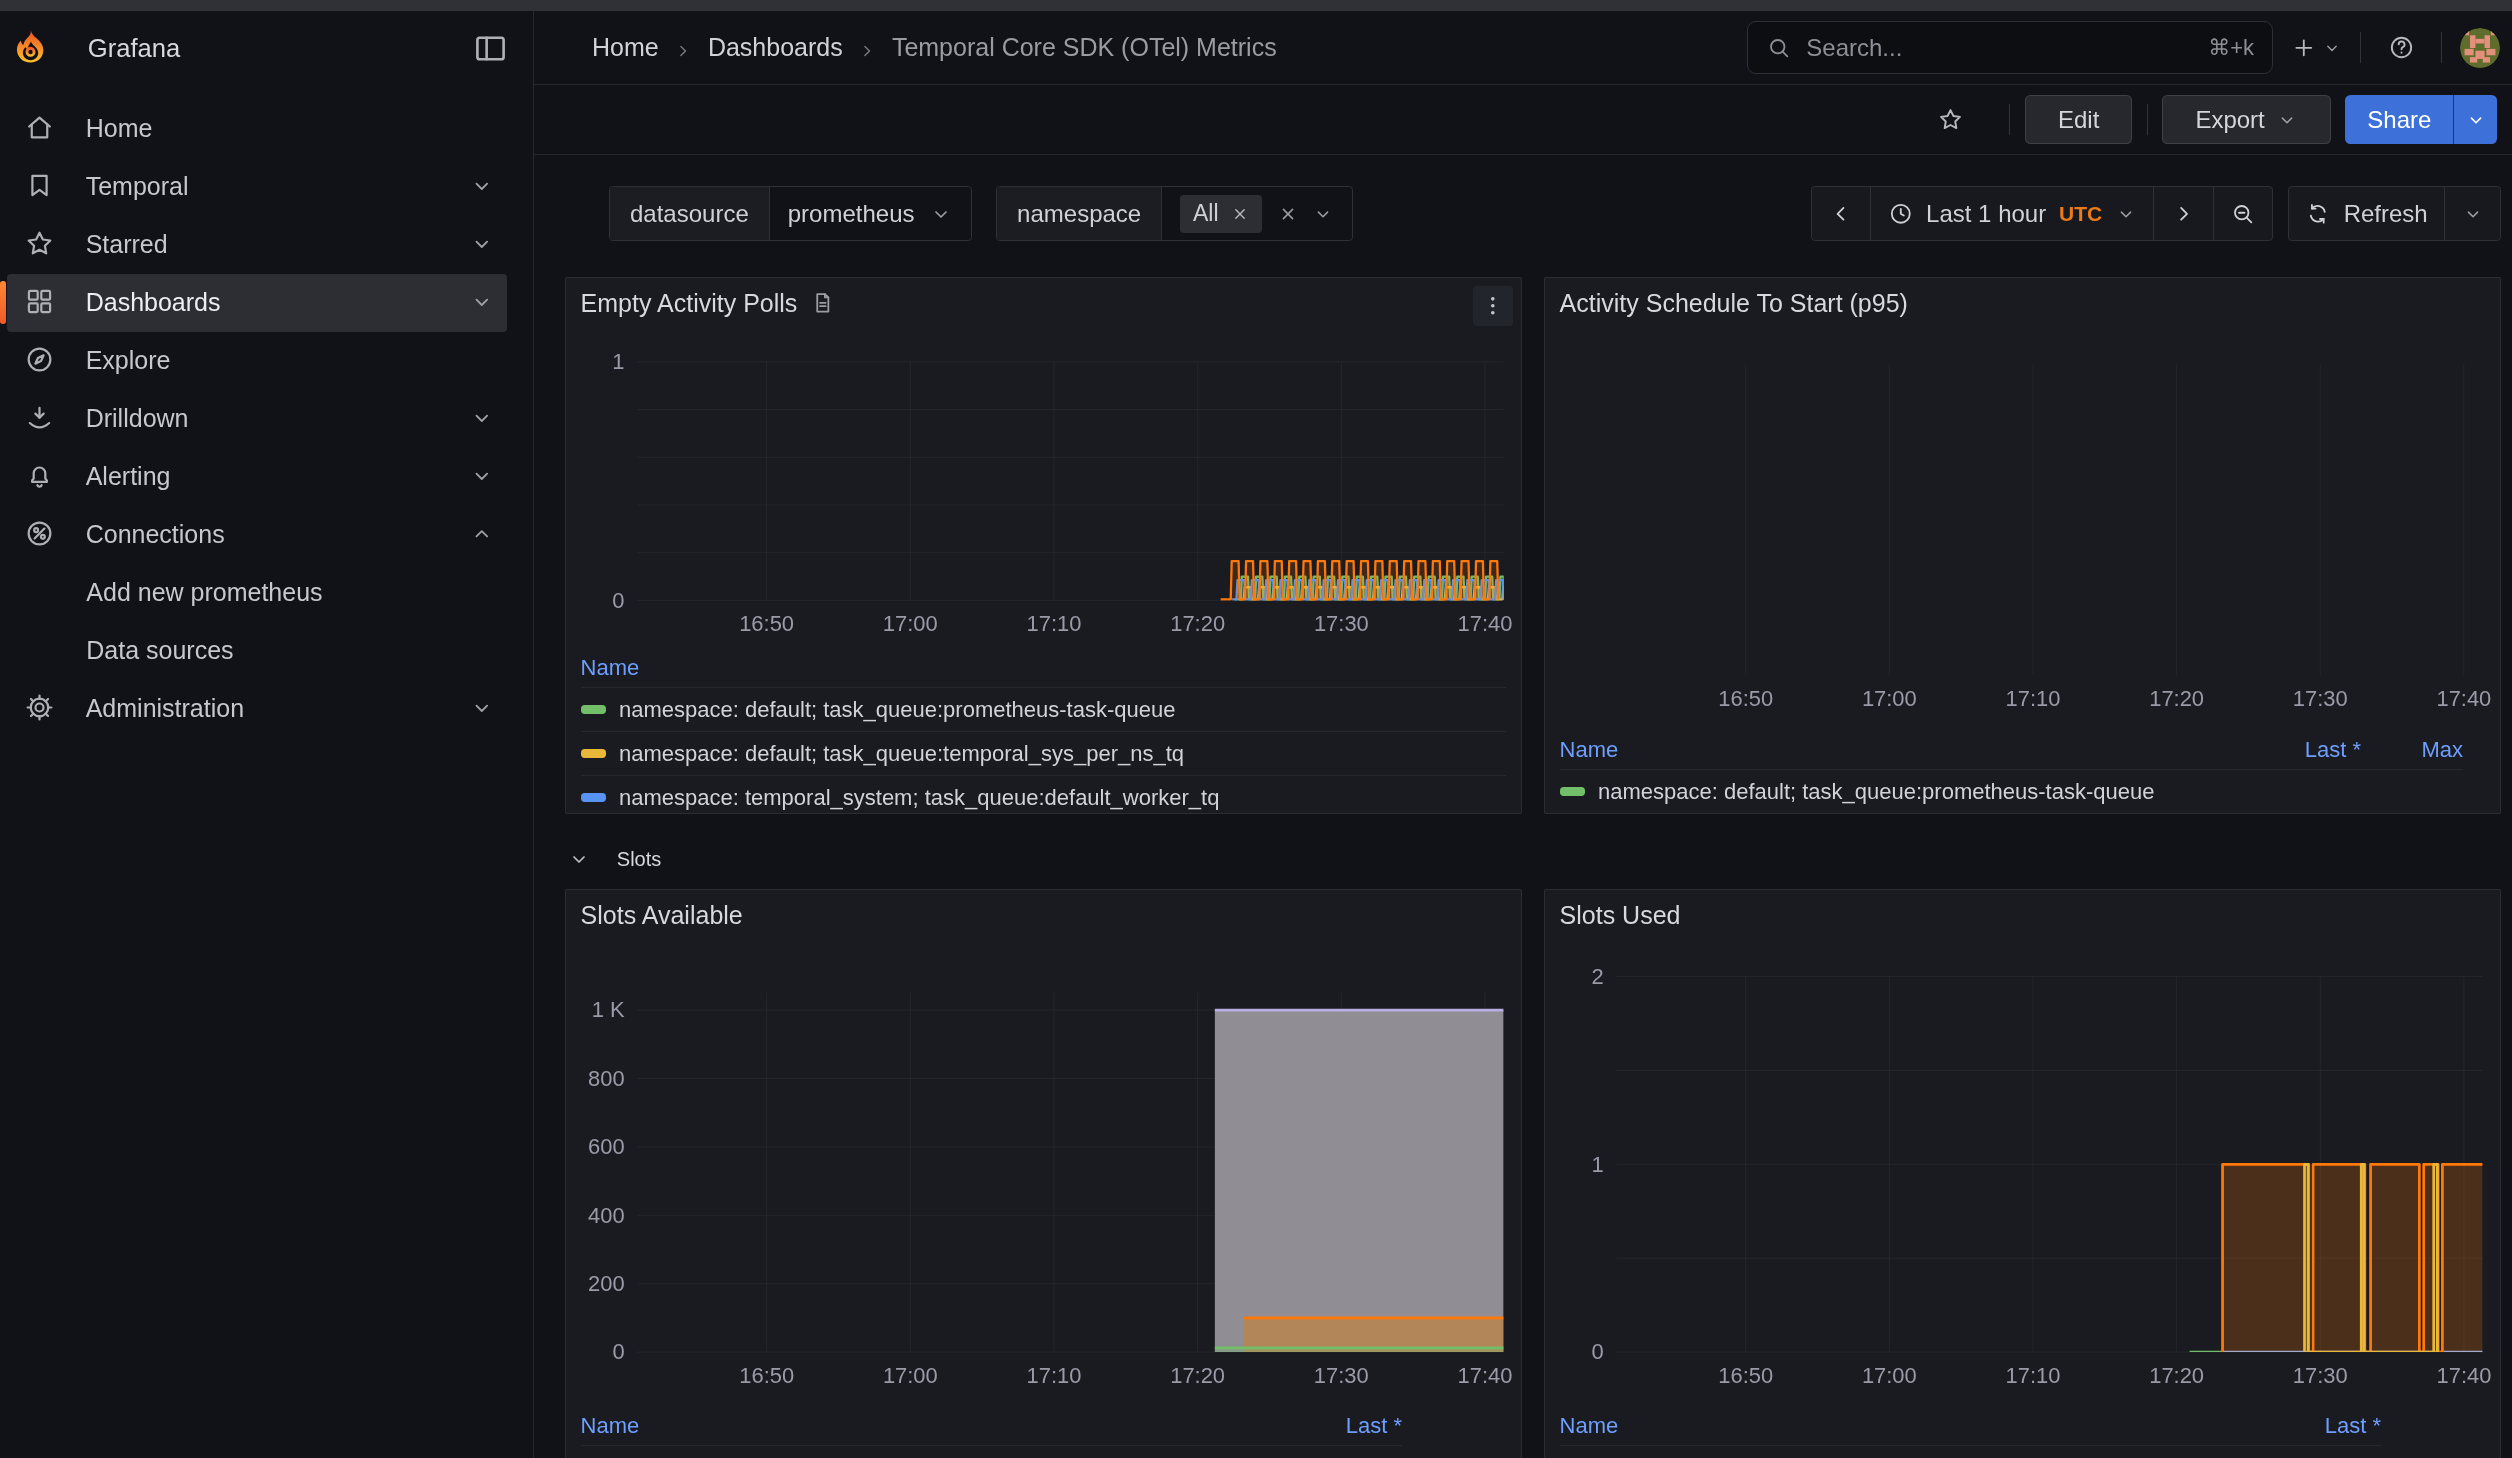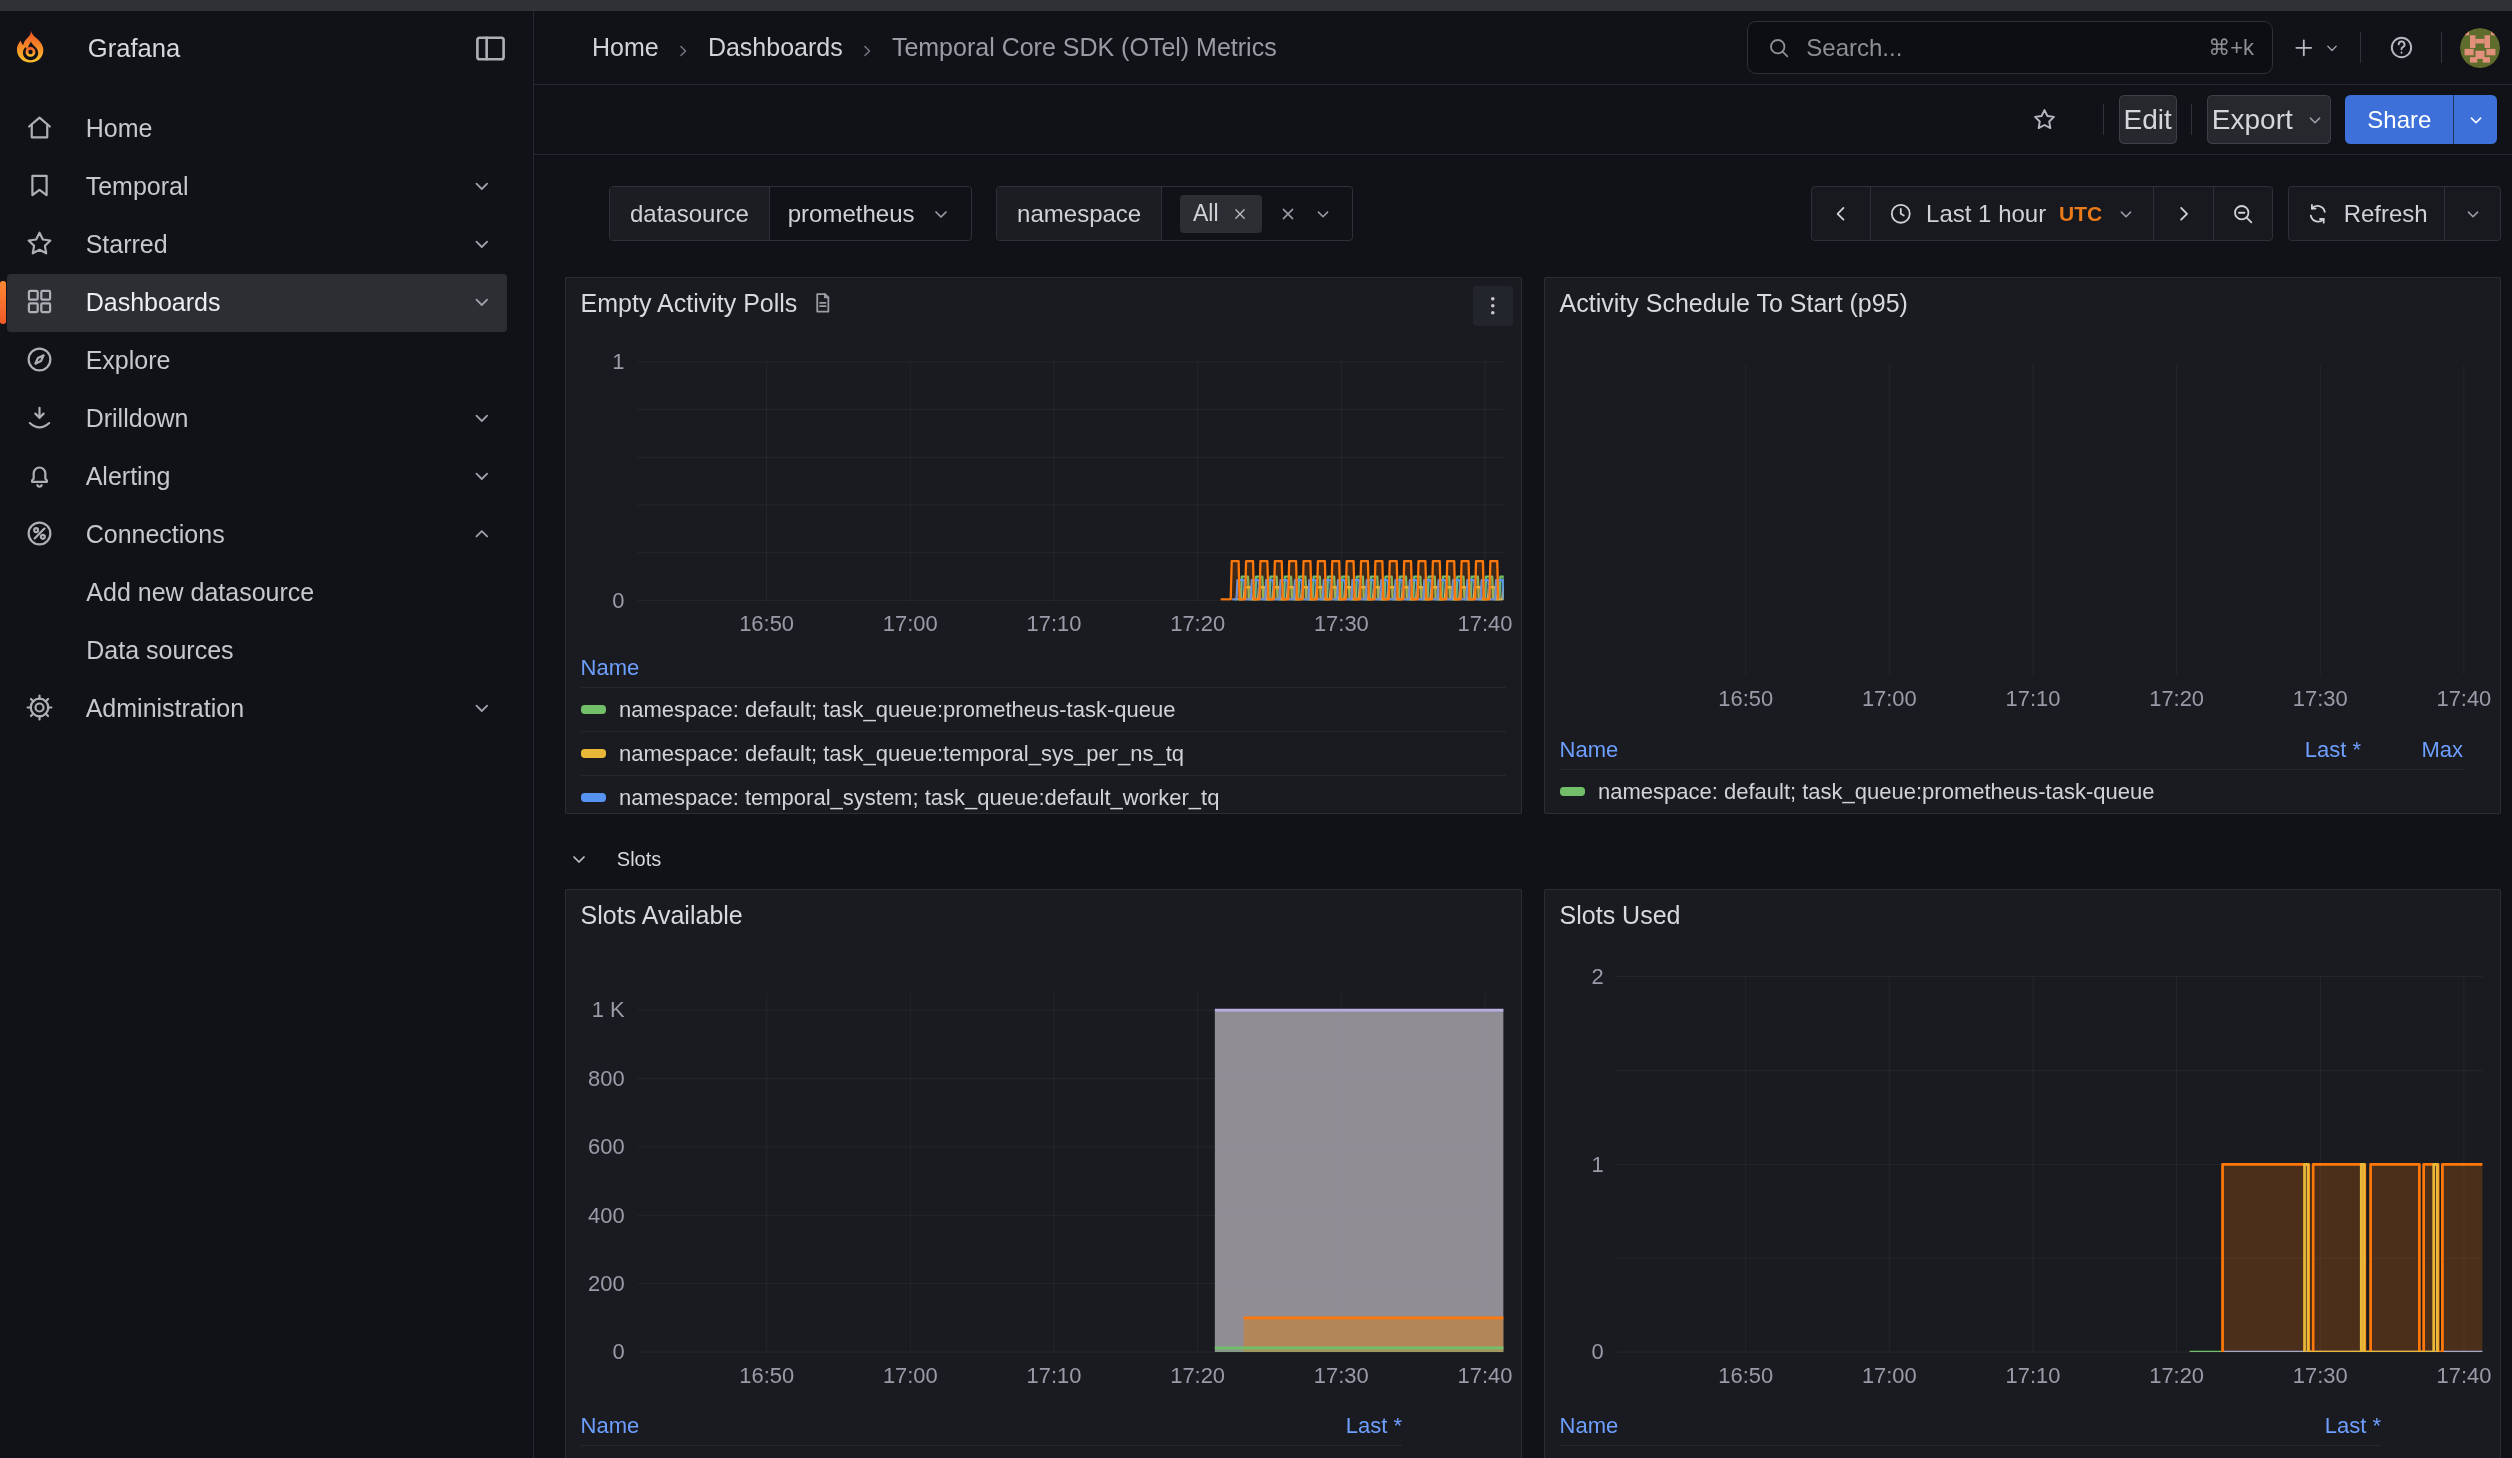--- a/index.html
+++ b/index.html
@@ -47,22 +47,22 @@
     color:#b6b8bf; cursor:pointer; }
   .iconbtn svg { width:27px; height:27px; }
   .newbtn { display:flex; align-items:center; gap:5.5px; color:#b6b8bf; cursor:pointer; }
   .newbtn svg { width:25.6px; height:25.6px; }
   .newbtn .caret svg { width:20px; height:20px; }
   .vdiv { width:0.9px; height:31px; background:rgba(204,204,220,0.18); flex:none; }
   .avatar { width:40px; height:40px; border-radius:50%; overflow:hidden; flex:none; cursor:pointer; }
 
   .row2 { height:70px; flex:none; border-bottom:0.9px solid rgba(204,204,220,0.12);
     display:flex; align-items:center; justify-content:flex-end; padding:0 14.6px; gap:14.6px; }
-  .btn { height:49px; padding:0 4px; border-radius:5.5px; display:flex; align-items:center; gap:11px;
-    font-size:28px; font-weight:500; color:#d5d6db; background:#26282e;
+  .btn { height:49px; padding:0 32px; border-radius:5.5px; display:flex; align-items:center; gap:11px;
+    font-size:24px; font-weight:500; color:#d5d6db; background:#26282e;
     border:0.9px solid rgba(204,204,220,0.15); cursor:pointer; white-space:nowrap; }
   .btn svg { width:22px; height:22px; }
   .share-split { display:flex; cursor:pointer; }
   .share-main { height:49px; padding:0 22px; display:flex; align-items:center; font-size:24px; font-weight:500;
     color:#fff; background:#3d71d9; border-radius:5.5px 0 0 5.5px; }
   .share-caret { width:44px; height:49px; background:#3d71d9; border-left:0.9px solid rgba(17,18,23,0.6);
     border-radius:0 5.5px 5.5px 0; display:flex; align-items:center; justify-content:center; color:#fff; }
   .share-caret svg { width:22px; height:22px; }
 
   
@@ -225,21 +225,21 @@
             <path d="M8.2 15.8l7.6-7.6"></path>
             <circle cx="9.4" cy="9.4" r="1.5"></circle>
             <circle cx="14.6" cy="14.6" r="1.5"></circle>
           </svg></span>
         <span class="nav-label">Connections</span>
         <span class="nav-chev"><svg viewBox="0 0 24 24" fill="none" stroke="currentColor" stroke-width="1.7" stroke-linecap="round" stroke-linejoin="round" width="100%" height="100%">
             <path d="M7 14.5l5-5 5 5"></path>
           </svg></span>
       </div>
       <div class="nav-row child">
-        <span class="nav-label">Add new datasource</span>
+        <span class="nav-label">Add new prometheus</span>
       </div>
       <div class="nav-row child">
         <span class="nav-label">Data sources</span>
       </div>
       <div class="nav-row">
         <span class="nav-icon"><svg viewBox="0 0 24 24" fill="none" stroke="currentColor" stroke-width="1.7" stroke-linecap="round" stroke-linejoin="round" width="100%" height="100%">
             <circle cx="12" cy="12" r="3.1"></circle>
             <circle cx="12" cy="12" r="6.8"></circle>
             <path d="M12 2.8v2.6M12 18.6v2.6M21.2 12h-2.6M5.4 12H2.8M18.6 5.4l-1.9 1.9M7.3 16.7l-1.9 1.9M18.6 18.6l-1.9-1.9M7.3 7.3 5.4 5.4"></path>
           </svg></span>

